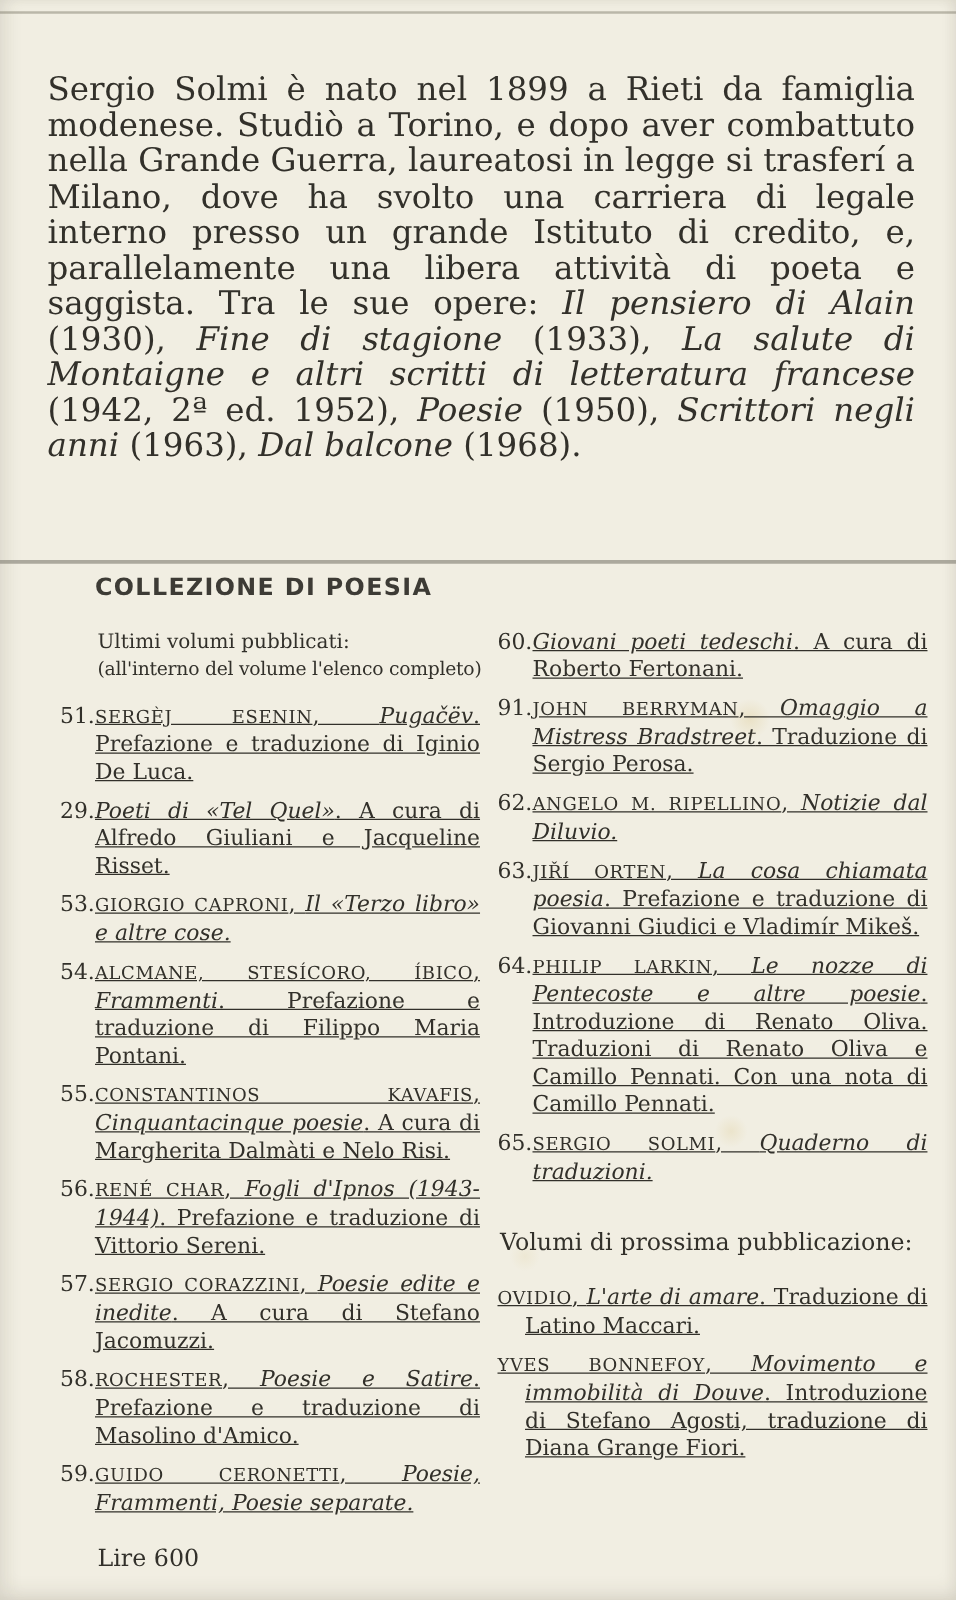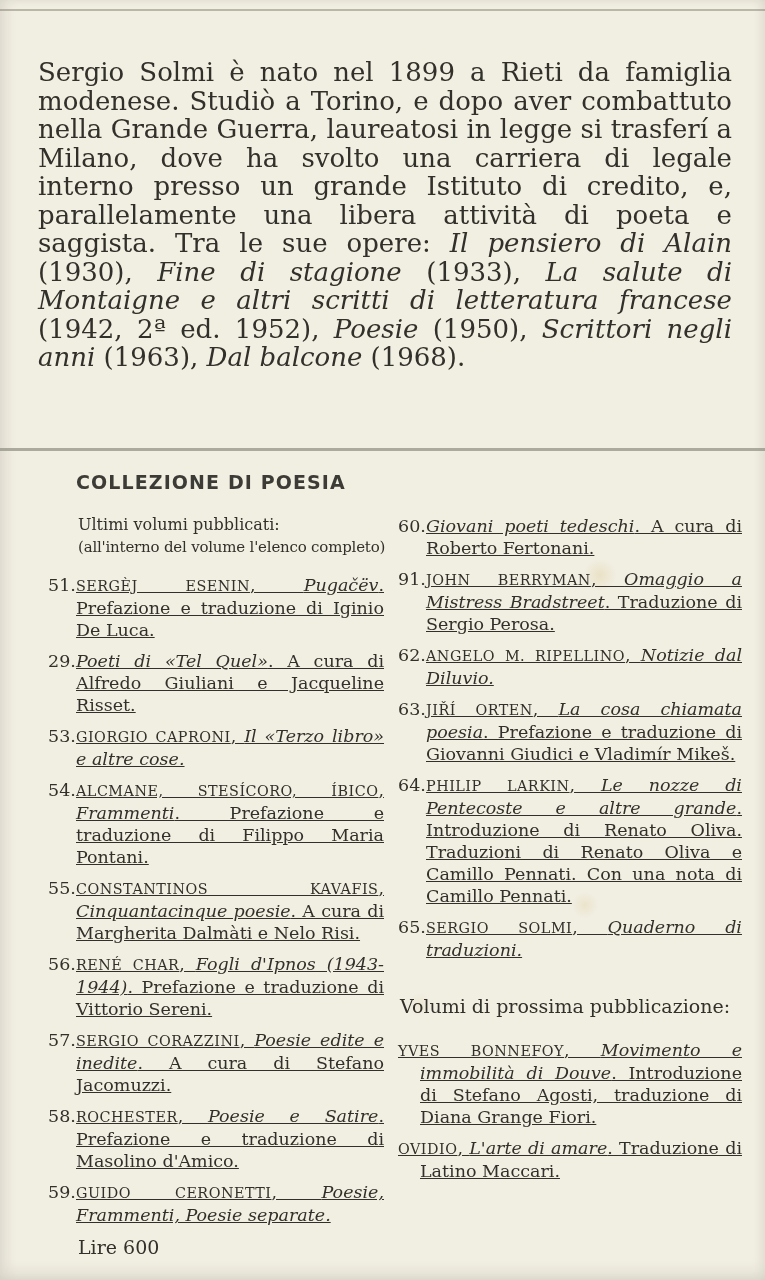--- a/index.html
+++ b/index.html
@@ -41,21 +41,21 @@
     position: absolute;
     top: 448px; left: 0;
     width: 100%;
   }
   .divider {
     height: 3px;
     background: #8f8c80;
     opacity: .7;
   }
   .series-title {
-    margin: 20px 0 0 76px;
+    margin: 8px 0 0 76px;
     font-family: "DejaVu Sans", sans-serif;
     font-weight: bold;
     font-size: 19px;
     letter-spacing: 1.1px;
     color: #3d3b35;
   }
   .columns {
     display: flex;
     gap: 14px;
     padding: 22px 23px 0 48px;
@@ -133,29 +133,29 @@
             <div class="entry"><span class="num">59.</span><span class="sc">GUIDO CERONETTI</span><span>, </span><span class="i">Poesie, Frammenti, Poesie separate.</span></div>
           </div>
       </div>
 
       <div class="col-right">
         <div class="entries" style="margin-top:0">
             <div class="entry"><span class="num">60.</span><span class="i">Giovani poeti tedeschi</span><span>. A cura di Roberto Fertonani.</span></div>
             <div class="entry"><span class="num">91.</span><span class="sc">JOHN BERRYMAN</span><span>, </span><span class="i">Omaggio a Mistress Bradstreet</span><span>. Traduzione di Sergio Perosa.</span></div>
             <div class="entry"><span class="num">62.</span><span class="sc">ANGELO M. RIPELLINO</span><span>, </span><span class="i">Notizie dal Diluvio.</span></div>
             <div class="entry"><span class="num">63.</span><span class="sc">JIŘÍ ORTEN</span><span>, </span><span class="i">La cosa chiamata poesia</span><span>. Prefazione e traduzione di Giovanni Giudici e Vladimír Mikeš.</span></div>
-            <div class="entry"><span class="num">64.</span><span class="sc">PHILIP LARKIN</span><span>, </span><span class="i">Le nozze di Pentecoste e altre grande</span><span>. Introduzione di Renato Oliva. Traduzioni di Renato Oliva e Camillo Pennati. Con una nota di Camillo Pennati.</span></div>
+            <div class="entry"><span class="num">64.</span><span class="sc">PHILIP LARKIN</span><span>, </span><span class="i">Le nozze di Pentecoste e altre poesie</span><span>. Introduzione di Renato Oliva. Traduzioni di Renato Oliva e Camillo Pennati. Con una nota di Camillo Pennati.</span></div>
             <div class="entry"><span class="num">65.</span><span class="sc">SERGIO SOLMI</span><span>, </span><span class="i">Quaderno di traduzioni.</span></div>
           </div>
 
         <div class="upcoming">
           <div class="upcoming-title">Volumi di prossima pubblicazione:</div>
           <div>
+              <div class="entry"><span class="sc">OVIDIO</span><span>, </span><span class="i">L'arte di amare</span><span>. Traduzione di Latino Maccari.</span></div>
               <div class="entry"><span class="sc">YVES BONNEFOY</span><span>, </span><span class="i">Movimento e immobilità di Douve</span><span>. Introduzione di Stefano Agosti, traduzione di Diana Grange Fiori.</span></div>
-              <div class="entry"><span class="sc">OVIDIO</span><span>, </span><span class="i">L'arte di amare</span><span>. Traduzione di Latino Maccari.</span></div>
             </div>
         </div>
       </div>
 
     </div>
   </div>
 
   <div class="price">Lire 600</div>
 </div>
 

